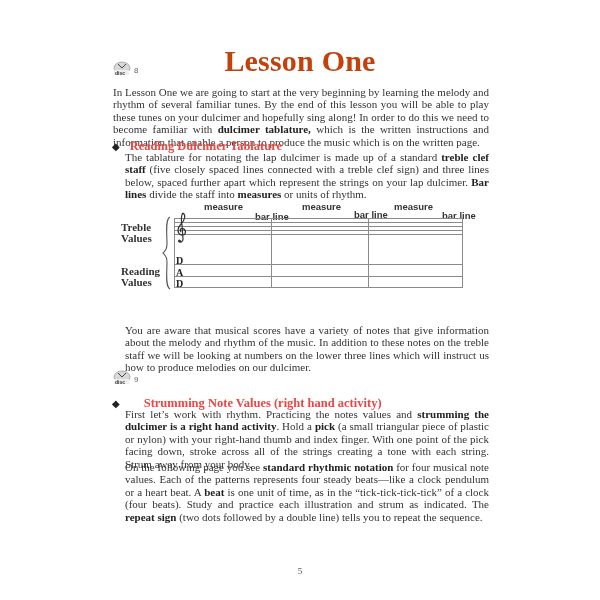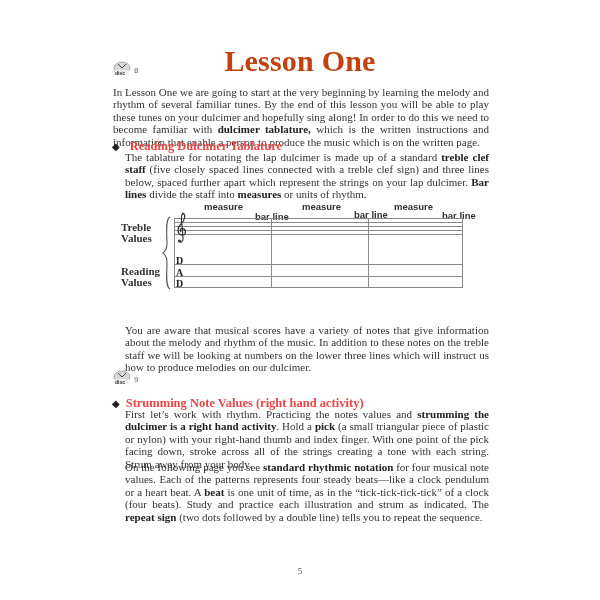--- a/index.html
+++ b/index.html
@@ -98,20 +98,20 @@
     <ellipse cx="11" cy="7" rx="8" ry="6" fill="#d8d8d8" stroke="#888" stroke-width="0.6"></ellipse>
     <path d="M7 3 L11 7 L15 3" stroke="#444" stroke-width="1" fill="none"></path>
     <rect x="3" y="9" width="15" height="5" fill="#eee"></rect>
     <text x="4" y="13.5" font-size="5" font-weight="bold" fill="#333" font-family="Liberation Sans, sans-serif">disc</text>
   </svg>
   <span class="cd-num" style="position:absolute; left:23px; top:5px;">9</span>
 </div>
 
 <div class="abs" style="left:112px; top:393px;">
   <span class="diamond">◆</span>
-  <span class="heading" style="margin-left:2px;">Strumming Note Values (right hand activity)</span>
+  <span class="heading" style="margin-left:20px;">Strumming Note Values (right hand activity)</span>
 </div>
 
 <div class="abs para" style="left:125px; top:408px; width:364px;"><span>First let’s work with rhythm. Practicing the notes values and </span><b>strumming the dulcimer is a right hand activity</b><span>. Hold a </span><b>pick</b><span> (a small triangular piece of plastic or nylon) with your right-hand thumb and index finger.  With one point of the pick facing down, stroke across all of the strings creating a tone with each string.  Strum away from your body.</span></div>
 
 <div class="abs para" style="left:125px; top:461px; width:364px;"><span>On the following page you see </span><b>standard rhythmic notation</b><span> for four musical note values.  Each of the patterns represents four steady beats—like a clock pendulum or a heart beat. A </span><b>beat</b><span> is one unit of time, as in the “tick-tick-tick-tick” of a clock (four beats). Study and practice each illustration and strum as indicated.  The </span><b>repeat sign</b><span> (two dots followed by a double line) tells you to repeat the sequence.</span></div>
 
 <div class="abs page-num">5</div>
 
 </body></html>

